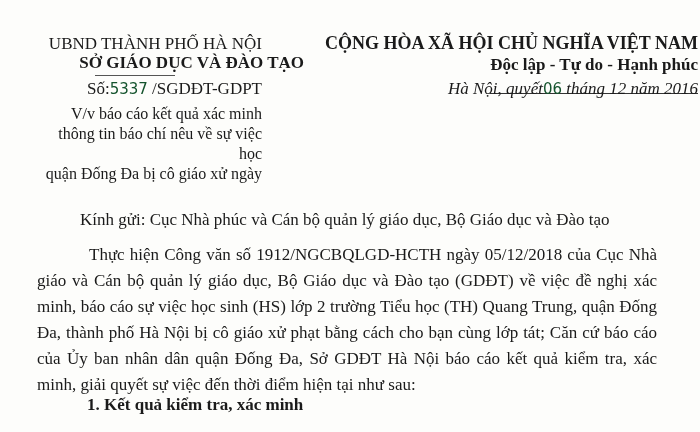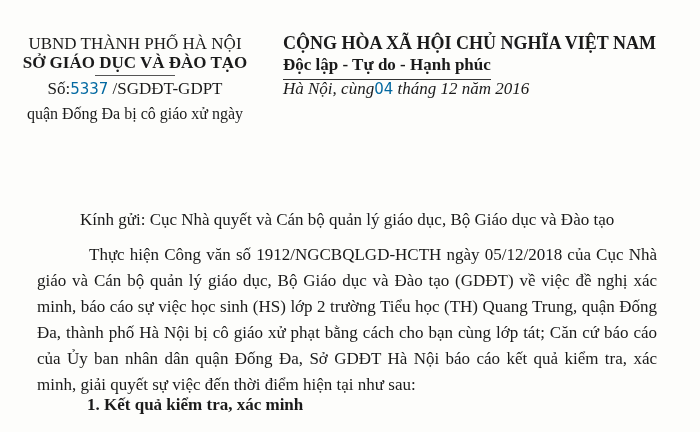--- a/index.html
+++ b/index.html
@@ -4,55 +4,57 @@
 <style>
   html, body { margin: 0; padding: 0; }
   body {
     width: 700px; height: 432px; overflow: hidden;
     background: #fdfdfb;
     font-family: "Liberation Serif", "DejaVu Serif", serif;
     color: #1a1a1a;
     position: relative;
   }
   .abs { position: absolute; white-space: nowrap; }
-  .left-col { position: absolute; left: 20px; width: 230px; text-align: center; }
-  .right-col { position: absolute; left: 283px; width: 400px; text-align: left; }
+  .left-col { position: absolute; left: 32px; width: 230px; text-align: right; }
+  .right-col { position: absolute; left: 298px; width: 400px; text-align: right; }
   .l1 { top: 34px; font-size: 17px; }
-  .l2 { top: 53px; font-size: 17px; font-weight: bold; }
+  .l2 { top: 53px; font-size: 17px; font-weight: bold; margin-left: 42px; }
   .rule-left { position: absolute; left: 95px; top: 75px; width: 80px; height: 1px; background: #555; }
   .l3 { top: 79px; font-size: 17px; }
-  .hand { color: #0369a1; font-family: "DejaVu Sans", sans-serif; font-size: 15px; }
+  .hand { color: #14532d; font-family: "DejaVu Sans", sans-serif; font-size: 15px; }
   .sub { top: 104px; font-size: 16px; line-height: 20px; white-space: normal; }
   .r1 { top: 33px; font-size: 18px; font-weight: bold; }
   .r2 { top: 55px; font-size: 17px; font-weight: bold; }
-  .r2 span.u { border-bottom: 1px solid #333; padding-bottom: 5px; }
+  .r2 span.u { border-bottom: 1px solid #333; padding-bottom: 19px; }
   .r3 { top: 79px; font-size: 17px; font-style: italic; }
   .greet { left: 80px; top: 210px; font-size: 17px; }
   .para { position: absolute; left: 37px; top: 242px; width: 620px; font-size: 17px; line-height: 26px; text-align: justify; }
   .para .first { text-indent: 52px; }
   .section { left: 87px; top: 395px; font-size: 17px; font-weight: bold; }
 </style>
 </head>
 <body>
 
 <div class="left-col l1">UBND THÀNH PHỐ HÀ NỘI</div>
 <div class="left-col l2">SỞ GIÁO DỤC VÀ ĐÀO TẠO</div>
 <div class="rule-left"></div>
 <div class="left-col l3">
   <span>Số:</span><span class="hand">5337</span><span> /SGDĐT-GDPT</span>
 </div>
 <div class="left-col sub">
+  <div>V/v báo cáo kết quả xác minh</div>
+  <div>thông tin báo chí nêu về sự việc học</div>
   <div>quận Đống Đa bị cô giáo xử ngày</div>
 </div>
 
 <div class="right-col r1">CỘNG HÒA XÃ HỘI CHỦ NGHĨA VIỆT NAM</div>
 <div class="right-col r2"><span class="u">Độc lập - Tự do - Hạnh phúc</span></div>
 <div class="right-col r3">
-  <span>Hà Nội, cùng</span><span class="hand" style="font-style:normal">04</span><span> tháng 12 năm 2016</span>
+  <span>Hà Nội, quyết</span><span class="hand" style="font-style:normal">06</span><span> tháng 12 năm 2016</span>
 </div>
 
-<div class="abs greet">Kính gửi: Cục Nhà quyết và Cán bộ quản lý giáo dục, Bộ Giáo dục và Đào tạo</div>
+<div class="abs greet">Kính gửi: Cục Nhà phúc và Cán bộ quản lý giáo dục, Bộ Giáo dục và Đào tạo</div>
 
 <div class="para">
   <div class="first">Thực hiện Công văn số 1912/NGCBQLGD-HCTH ngày 05/12/2018 của Cục Nhà giáo và Cán bộ quản lý giáo dục, Bộ Giáo dục và Đào tạo (GDĐT) về việc đề nghị xác minh, báo cáo sự việc học sinh (HS) lớp 2 trường Tiểu học (TH) Quang Trung, quận Đống Đa, thành phố Hà Nội bị cô giáo xử phạt bằng cách cho bạn cùng lớp tát; Căn cứ báo cáo của Ủy ban nhân dân quận Đống Đa, Sở GDĐT Hà Nội báo cáo kết quả kiểm tra, xác minh, giải quyết sự việc đến thời điểm hiện tại như sau:</div>
 </div>
 
 <div class="abs section">1. Kết quả kiểm tra, xác minh</div>
 
 </body></html>

